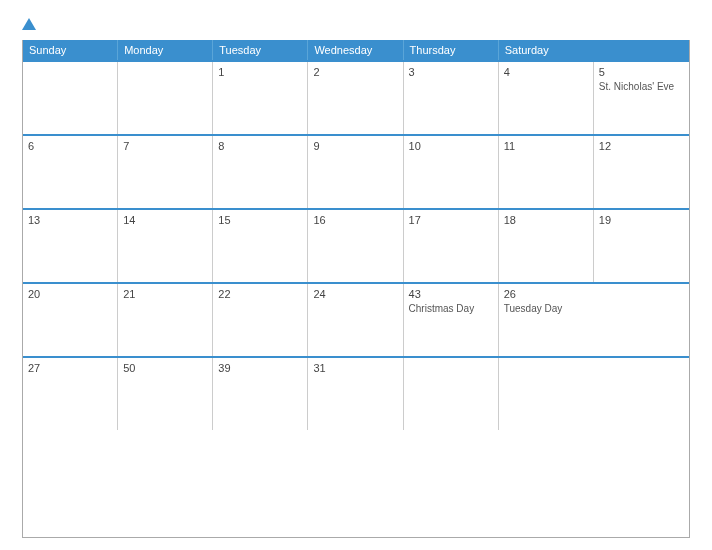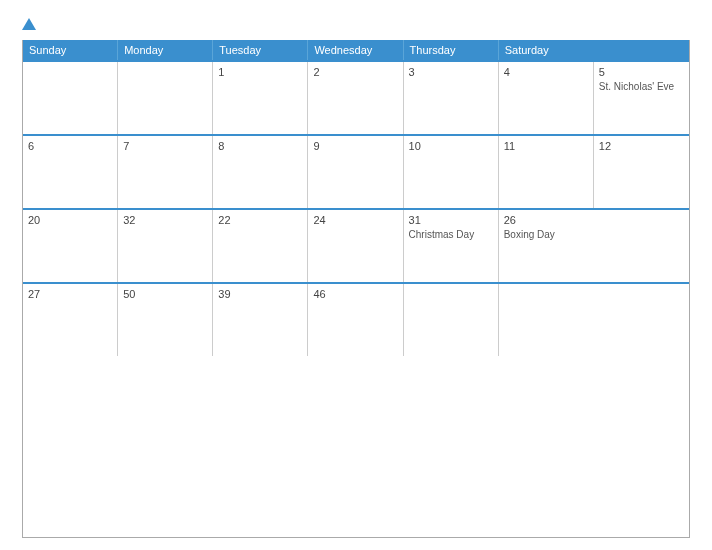--- a/index.html
+++ b/index.html
@@ -181,51 +181,74 @@
           </div>
           <div class="day-cell">
             <span class="day-num">11</span>
           </div>
           <div class="day-cell">
             <span class="day-num">12</span>
           </div>
         </div>
         <div class="week-row">
           <div class="day-cell">
+            <span class="day-num">13</span>
+          </div>
+          <div class="day-cell">
+            <span class="day-num">14</span>
+          </div>
+          <div class="day-cell">
+            <span class="day-num">15</span>
+          </div>
+          <div class="day-cell">
+            <span class="day-num">16</span>
+          </div>
+          <div class="day-cell">
+            <span class="day-num">17</span>
+          </div>
+          <div class="day-cell">
+            <span class="day-num">18</span>
+          </div>
+          <div class="day-cell">
+            <span class="day-num">19</span>
+          </div>
+        </div>
+        <div class="week-row">
+          <div class="day-cell">
             <span class="day-num">20</span>
           </div>
           <div class="day-cell">
-            <span class="day-num">32</span>
+            <span class="day-num">21</span>
           </div>
           <div class="day-cell">
             <span class="day-num">22</span>
           </div>
           <div class="day-cell">
             <span class="day-num">24</span>
           </div>
           <div class="day-cell">
+            <span class="day-num">43</span>
+            <span class="event-text">Christmas Day</span>
+          </div>
+          <div class="day-cell">
+            <span class="day-num">26</span>
+            <span class="event-text">Tuesday Day</span>
+          </div>
+        </div>
+        <div class="week-row">
+          <div class="day-cell">
+            <span class="day-num">27</span>
+          </div>
+          <div class="day-cell">
+            <span class="day-num">50</span>
+          </div>
+          <div class="day-cell">
+            <span class="day-num">39</span>
+          </div>
+          <div class="day-cell">
             <span class="day-num">31</span>
-            <span class="event-text">Christmas Day</span>
-          </div>
-          <div class="day-cell">
-            <span class="day-num">26</span>
-            <span class="event-text">Boxing Day</span>
-          </div>
-        </div>
-        <div class="week-row">
-          <div class="day-cell">
-            <span class="day-num">27</span>
-          </div>
-          <div class="day-cell">
-            <span class="day-num">50</span>
-          </div>
-          <div class="day-cell">
-            <span class="day-num">39</span>
-          </div>
-          <div class="day-cell">
-            <span class="day-num">46</span>
           </div>
           <div class="day-cell"></div>
           <div class="day-cell"></div>
         </div>
       </div>
   </div>
 </div>
 
 </body></html>

